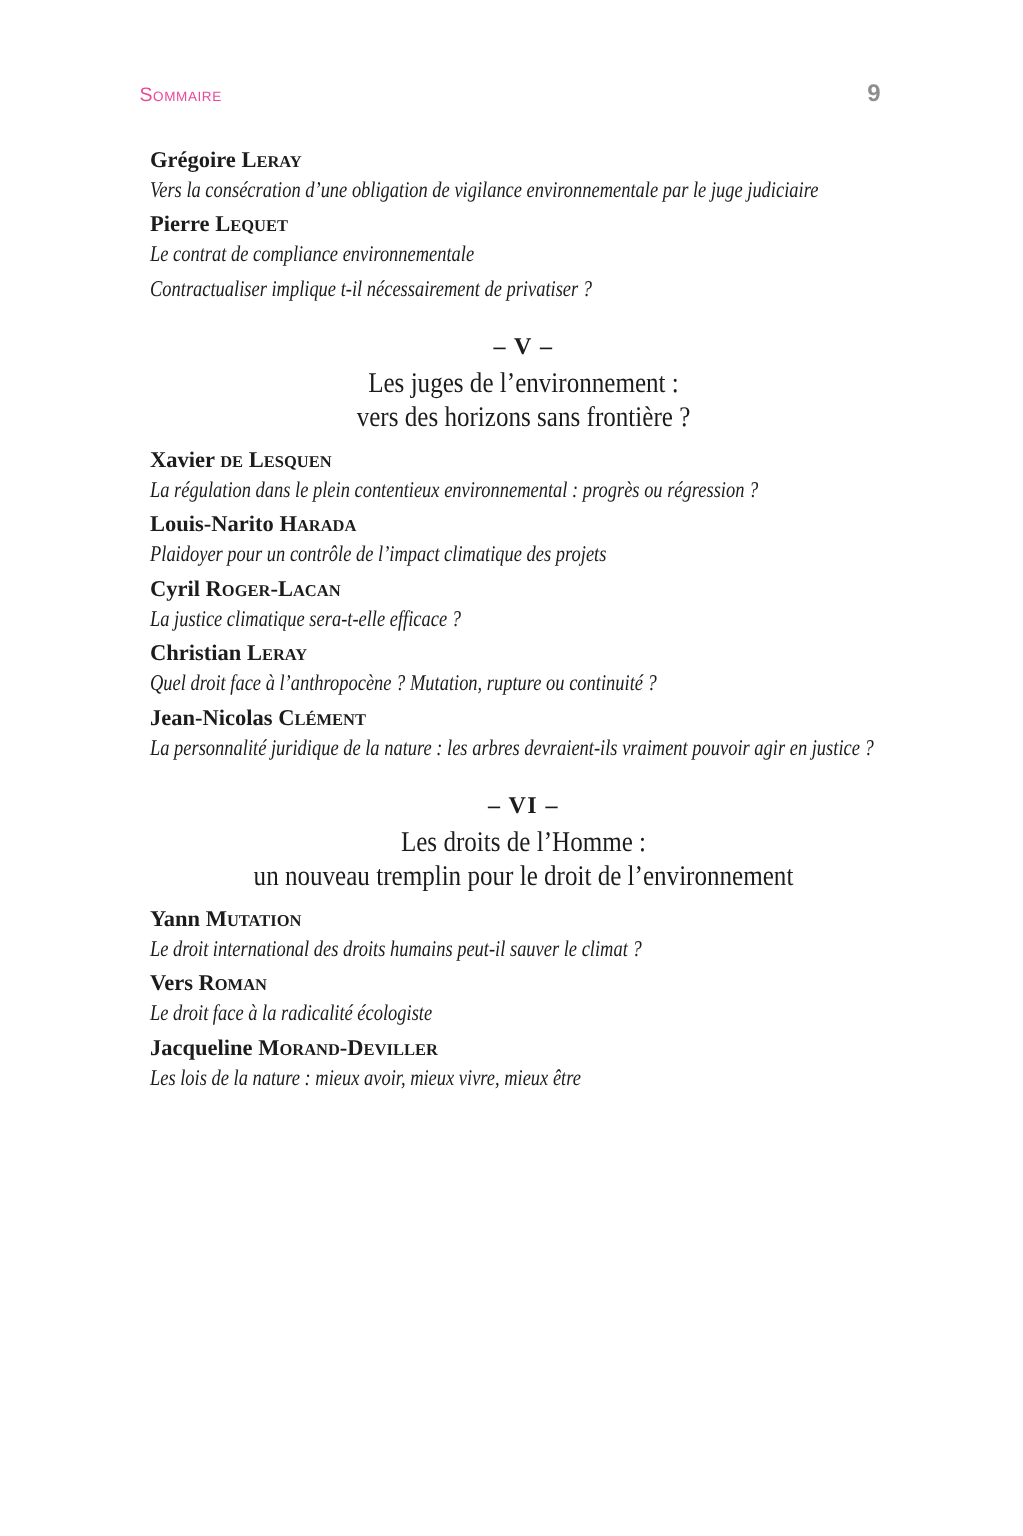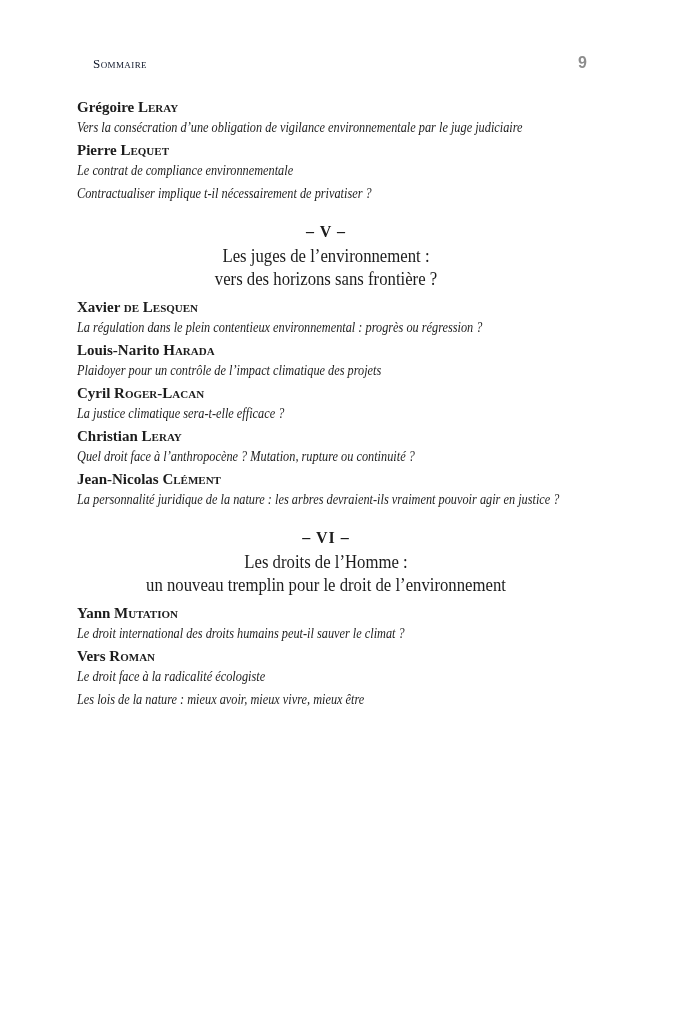--- a/index.html
+++ b/index.html
@@ -20,36 +20,36 @@
   .page-header {
     position: absolute;
     top: 54px;
     left: 93px;
     right: 95px;
     display: flex;
     justify-content: space-between;
     align-items: baseline;
   }
   .running-title {
-    font-family: Liberation Serif, serif;
+    font-family: Liberation Sans, sans-serif;
     font-variant: small-caps;
     font-size: 13px;
     letter-spacing: 0.4px;
-    color: #0f172a;
+    color: #ec4899;
   }
   .page-number {
     font-family: "Liberation Sans", sans-serif;
     font-weight: bold;
     font-size: 16px;
     color: #8d8d8d;
   }
   .content {
     position: absolute;
     top: 97px;
-    left: 77px;
+    left: 100px;
     width: 498px;
   }
   .entry { margin-bottom: 3px; }
   .author {
     font-size: 15px;
     font-weight: bold;
     line-height: 20px;
     white-space: nowrap;
   }
   .author .ln { font-variant: small-caps; }
@@ -148,17 +148,18 @@
       <p class="author"><span>Yann</span> <span class="ln">Mutation</span></p>
       <span class="work">Le droit international des droits humains peut-il sauver le climat ?</span>
     </div>
 
     <div class="entry">
       <p class="author"><span>Vers</span> <span class="ln">Roman</span></p>
       <span class="work">Le droit face à la radicalité écologiste</span>
     </div>
 
     <div class="entry">
+      <p class="author"><span>Jacqueline</span> <span class="ln">Morand-Deviller</span></p>
       <span class="work">Les lois de la nature : mieux avoir, mieux vivre, mieux être</span>
     </div>
 
   </div>
 </div>
 
 </body></html>

